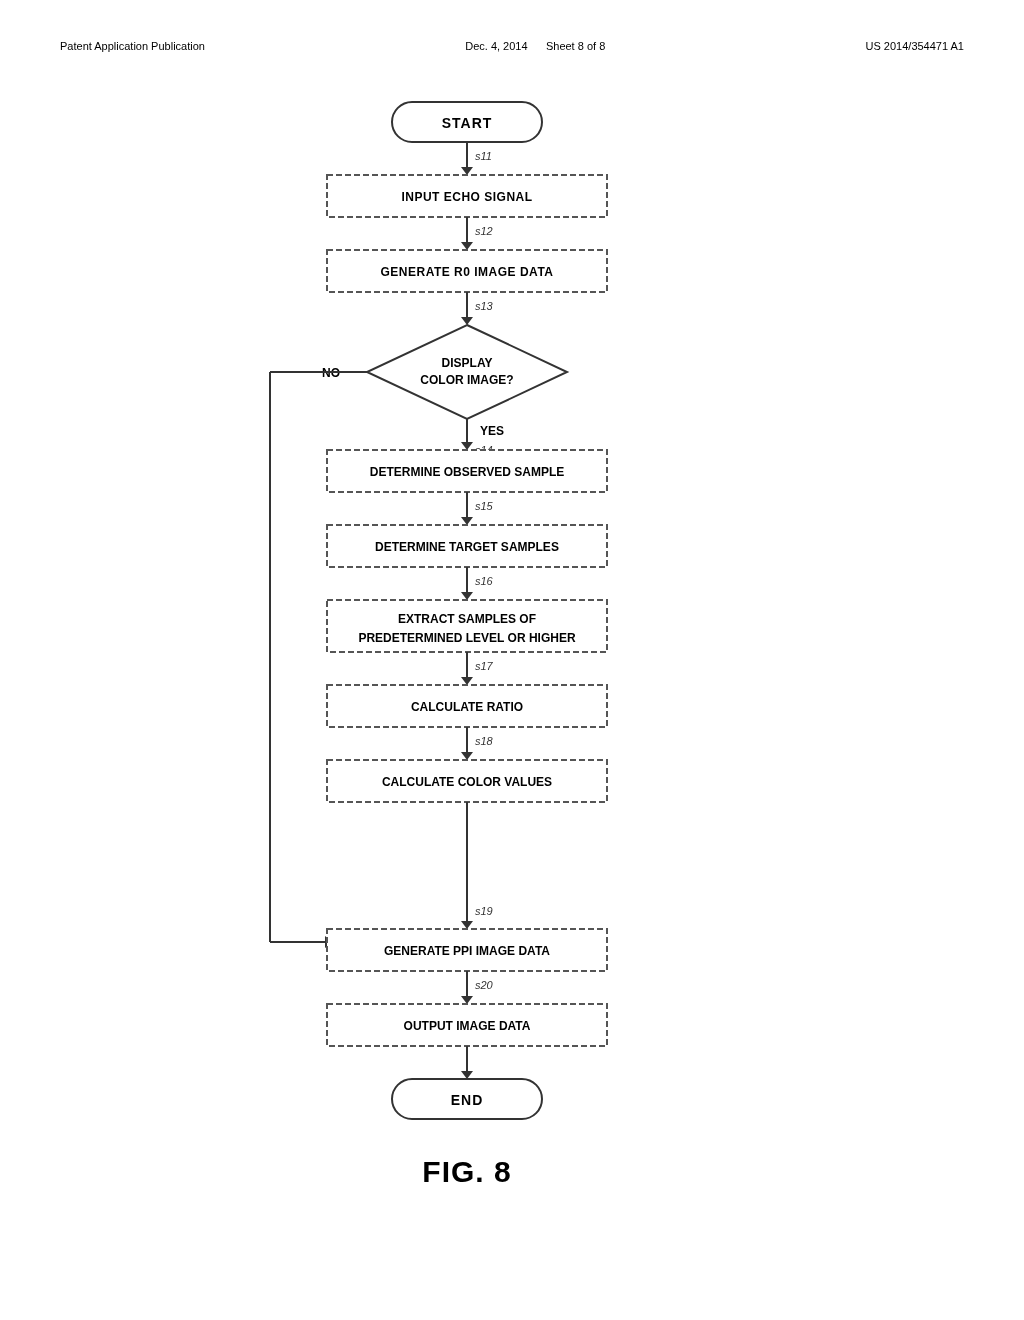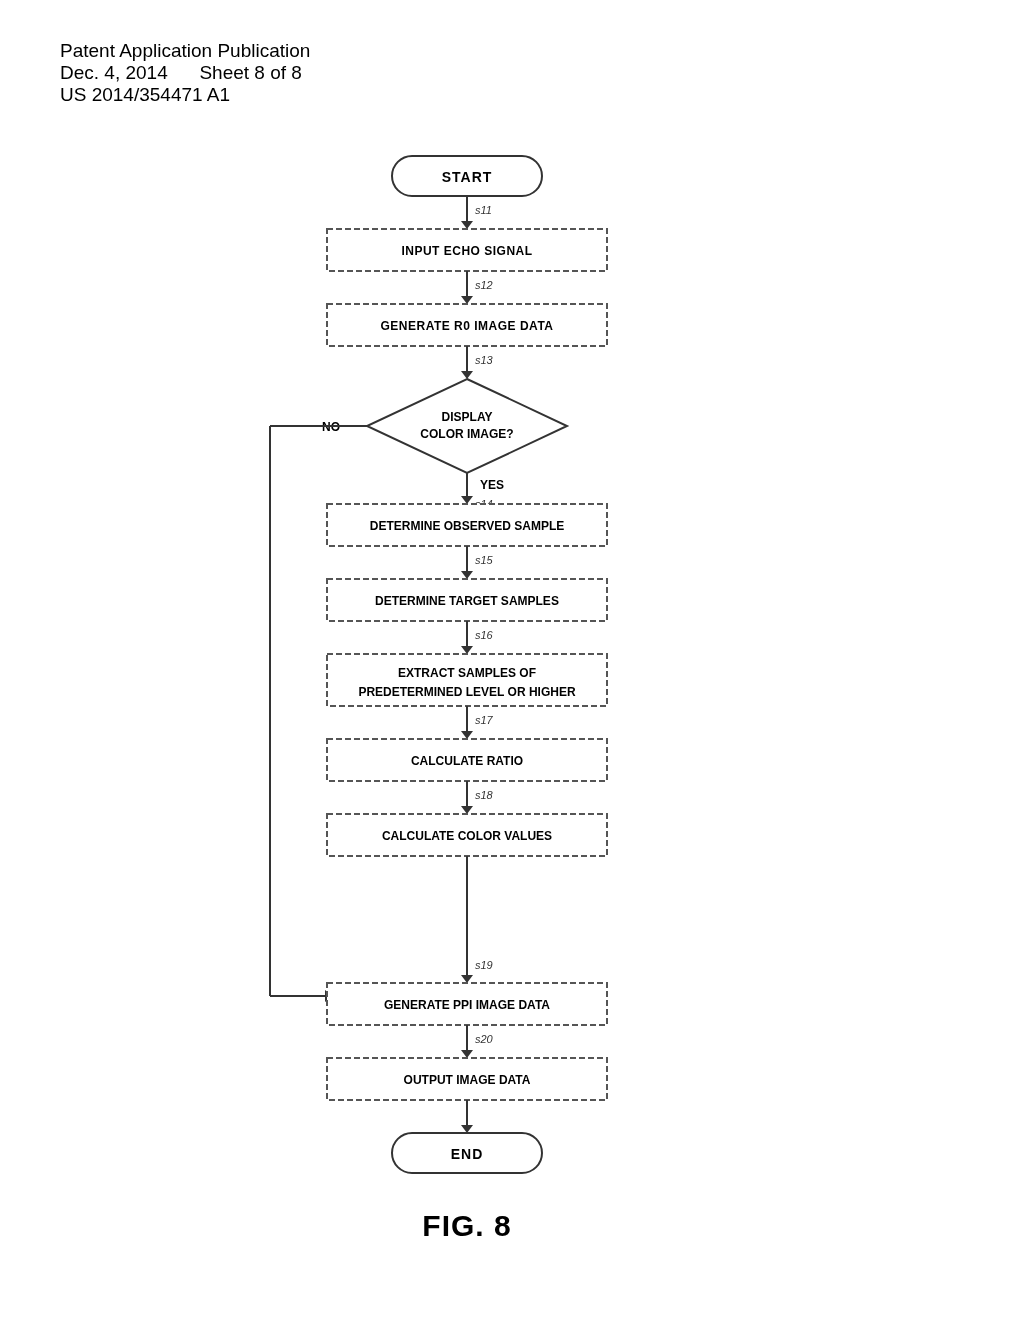--- a/index.html
+++ b/index.html
@@ -11,23 +11,22 @@
       position: relative;
       overflow: hidden;
     }
 
     
     .header {
       display: flex;
       justify-content: space-between;
       align-items: flex-start;
       padding: 40px 60px 20px 60px;
-      font-size: 19px;
+      font-size: 11px;
       color: #000;
-      flex-direction: column;
     }
     .header-left { font-weight: normal; }
     .header-center { text-align: right; }
     .header-right { font-weight: normal; }
   </style>
 </head>
 <body>
 
 <div class="header">
   <div class="header-left">

